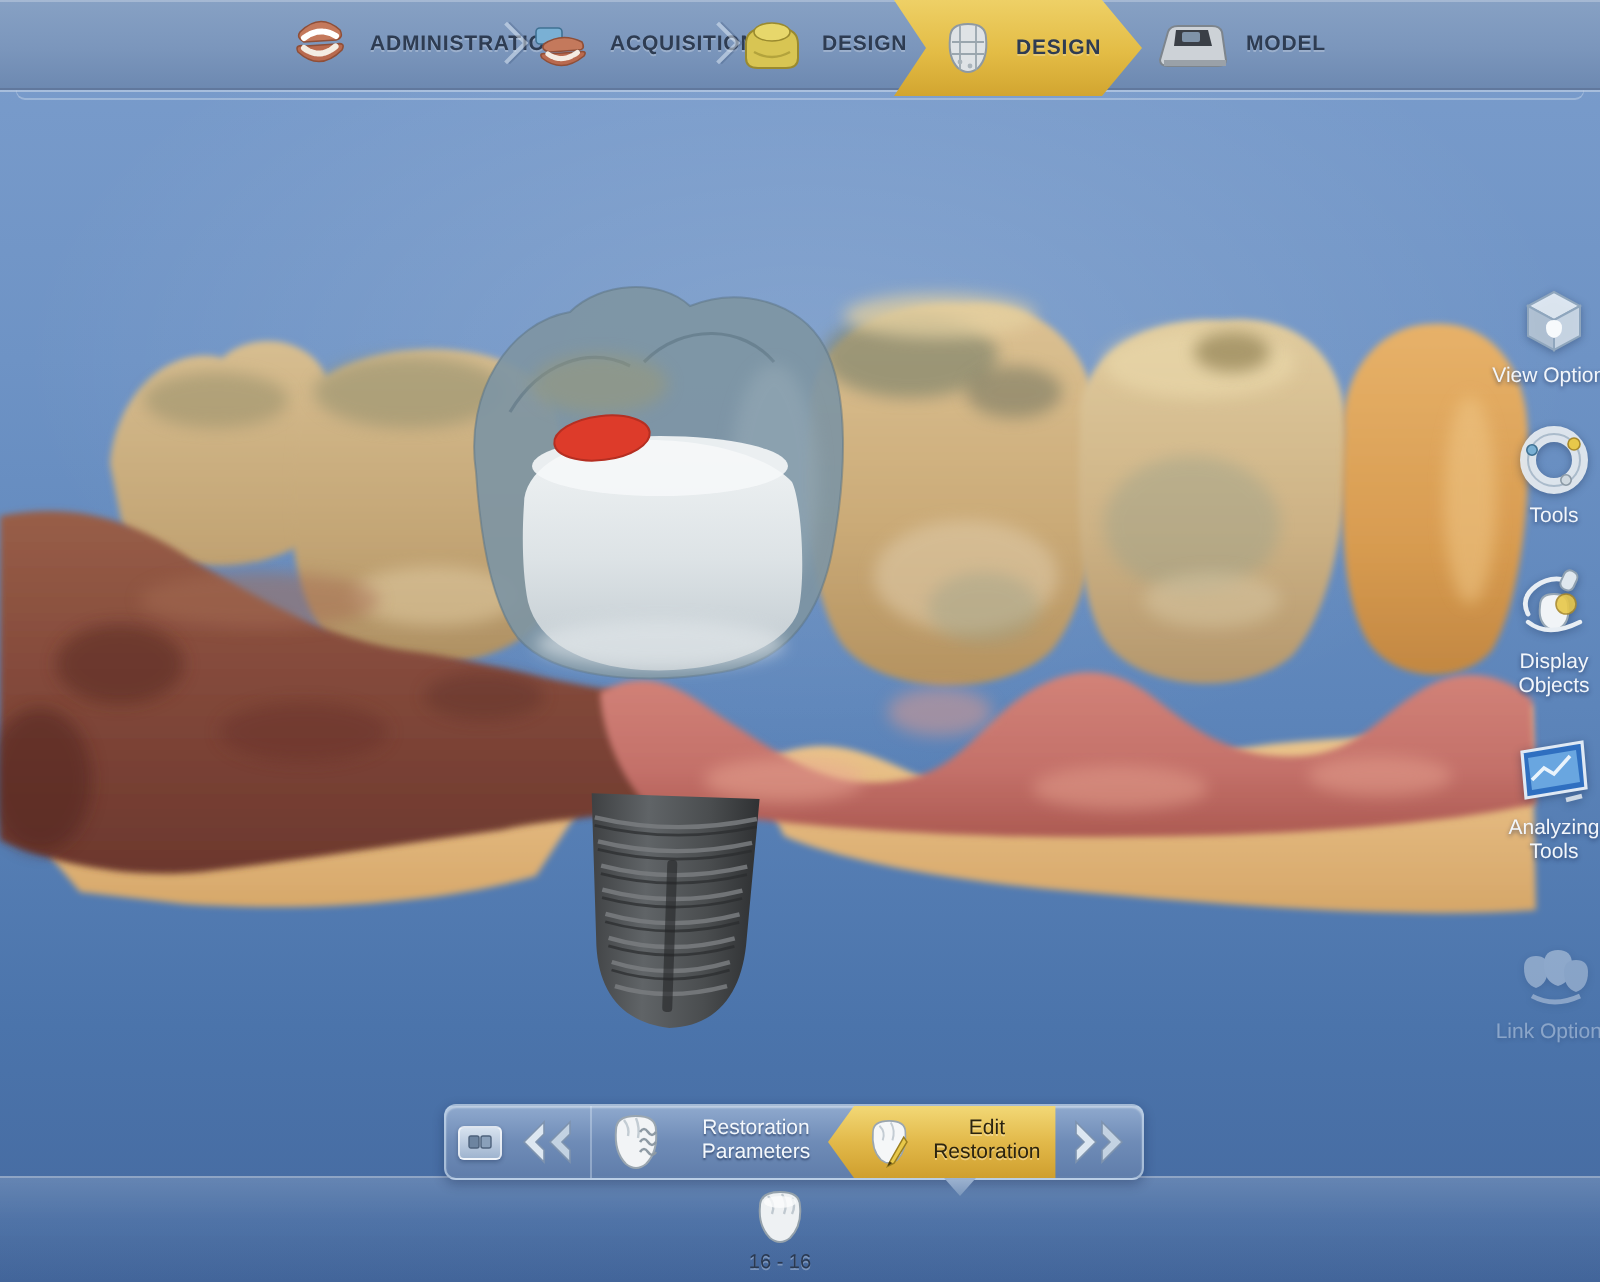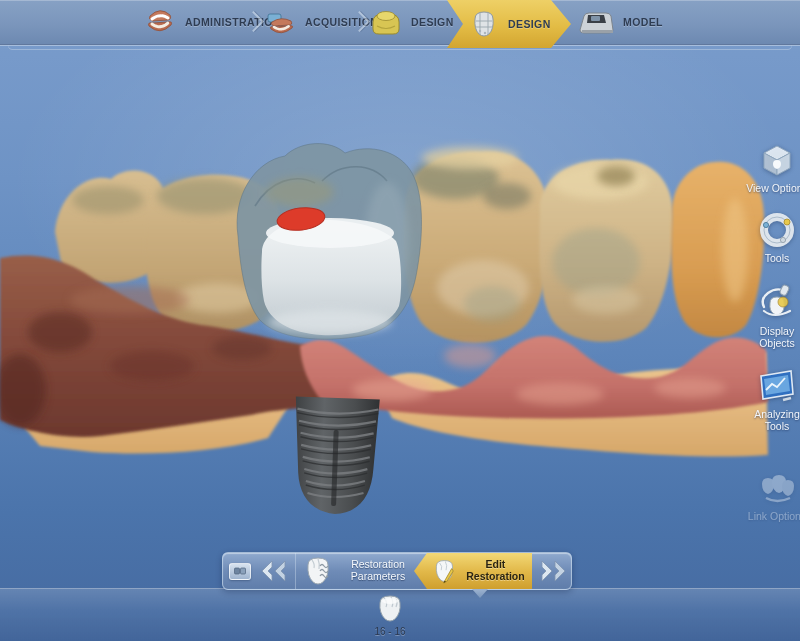--- a/index.html
+++ b/index.html
@@ -84,21 +84,21 @@
   .seg{
     display:flex;align-items:center;gap:4px;cursor:pointer;box-sizing:border-box;
     border-left:1px solid rgba(226,238,250,0.35);padding:0 4px;text-align:center;
   }
   .seg-label{font-size:10.5px;line-height:1.12;color:#f4f8fc;text-shadow:0 1px 1px rgba(10,25,60,0.5);width:76px;}
   .seg.active{
     background:linear-gradient(180deg,#f2d876 0%,#e2b94a 50%,#cf9f2e 100%);
     clip-path:polygon(0 50%, 13px 0, 100% 0, 100% 100%, 13px 100%);
     border-left:none;padding-left:16px;margin-left:-6px;width:118px;
   }
-  .seg.active .seg-label{color:#2b2410;text-shadow:0 1px 0 rgba(255,240,200,0.5);width:auto;font-weight:bold;}
+  .seg.active .seg-label{color:#2b2410;text-shadow:0 1px 0 rgba(255,240,200,0.5);width:auto;font-weight:normal;}
   .phasebar-notch{
     position:absolute;left:472px;top:589px;width:16px;height:9px;z-index:41;
     clip-path:polygon(0 0,100% 0,50% 100%);
     background:linear-gradient(180deg,#9db3d0,#7b97bc);
   }
   
   .footerstrip{
     position:absolute;left:0;top:588px;width:800px;height:53px;z-index:20;
     border-top:1px solid rgba(255,255,255,0.4);
     background:linear-gradient(180deg, rgba(255,255,255,0.16) 0%, rgba(255,255,255,0.05) 40%, rgba(10,25,60,0.06) 100%);

